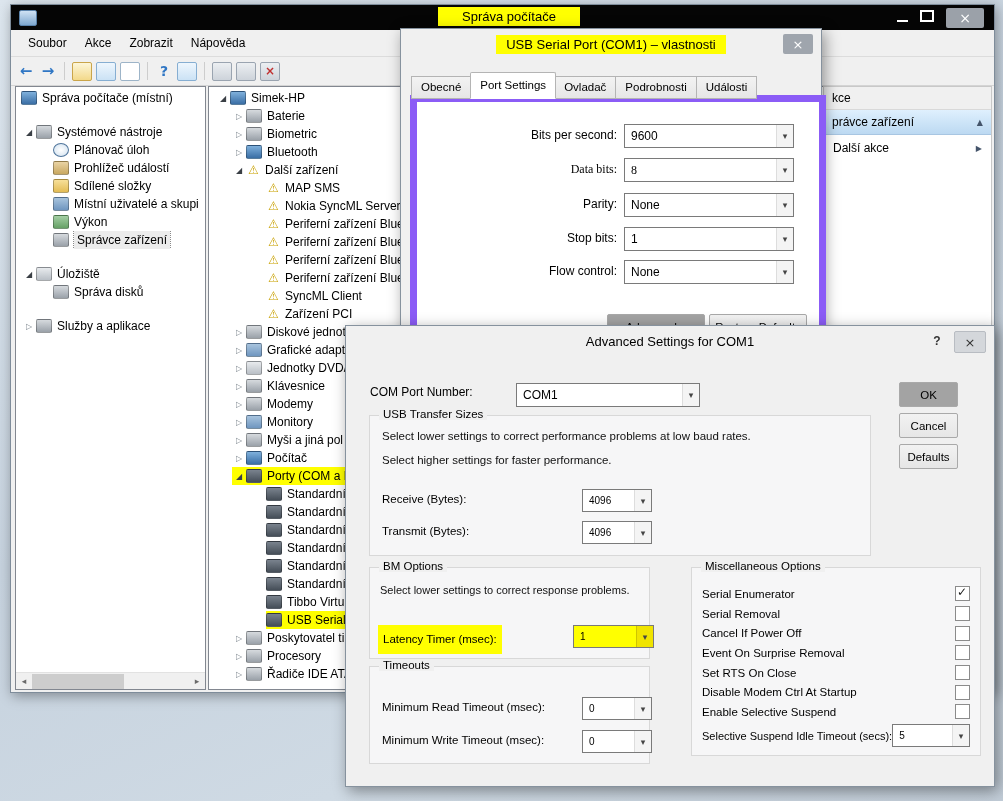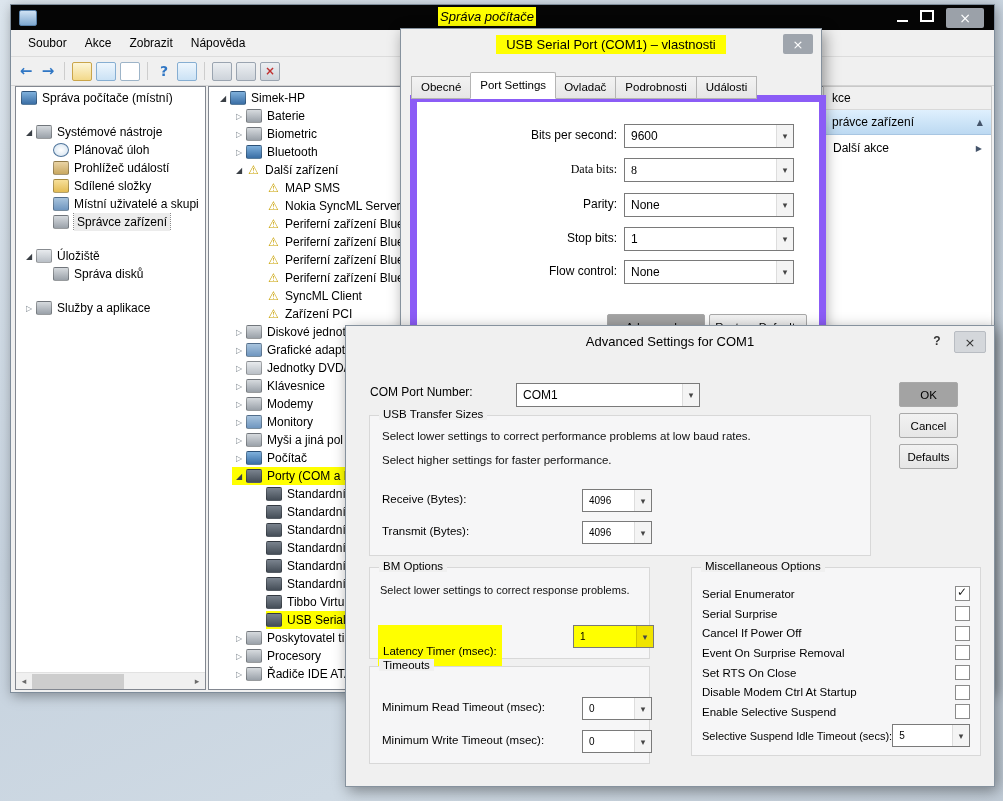--- a/index.html
+++ b/index.html
@@ -7,21 +7,21 @@
   .stage{position:relative;width:1003px;height:801px;overflow:hidden;
     background:linear-gradient(155deg,#dde6ee 0%,#c6d2de 45%,#cfdae4 75%,#c2cdd8 100%);}
   
   .mainwin{position:absolute;left:10px;top:4px;width:983px;height:687px;background:#f0f0f0;
     border:1px solid #7e8c9a;box-shadow:2px 3px 12px rgba(0,0,0,.35);z-index:1;}
   .titlebar{position:relative;height:25px;background:#050505;display:flex;align-items:center;color:#fff;}
   .appicon{width:16px;height:14px;margin-left:8px;border:1px solid #5a82aa;border-radius:2px;
     background:linear-gradient(#cfe2f4,#7fa8cf);}
   .wtitle{position:absolute;left:427px;top:2px;font-size:13px;}
   .hl{background:#ffff00;color:#000;}
-  .wtitle.hl{padding:2px 2px;font-style:italic;}
+  .wtitle.hl{padding:2px 24px;}
   .wctrls{margin-left:auto;display:flex;align-items:center;gap:12px;margin-right:10px;}
   .minbar{width:11px;height:2px;background:#fff;display:inline-block;}
   .maxbox{width:10px;height:8px;border:2px solid #fff;display:inline-block;}
   .wclose{width:38px;height:20px;background:#9ba1a9;border-radius:2px;color:#fff;
     display:inline-flex;align-items:center;justify-content:center;font-family:"DejaVu Sans",sans-serif;}
   .wclose::before{content:"\00D7";font-size:14px;}
   .menubar{height:26px;background:#f0f0f0;border-bottom:1px solid #dcdcdc;display:flex;align-items:center;padding-left:8px;}
   .menu-item{padding:4px 9px;}
   .toolbar{height:28px;background:#f0f0f0;border-bottom:1px solid #d4d4d4;display:flex;align-items:center;padding-left:6px;gap:4px;}
   .tsep{width:1px;height:18px;background:#cdcdcd;margin:0 3px;}
@@ -99,21 +99,21 @@
   .combo.hl{background:#ffff00;}
   .combo.hl .carr{background:#f0e400;border-left-color:#cfc400;}
   .btn{position:absolute;display:flex;align-items:center;justify-content:center;font-size:11.5px;
     background:linear-gradient(#f2f2f2,#e6e6e6);border:1px solid #a9a9a9;border-radius:2px;}
   .btn.hl{background:#a3a3a3;}
   .group{position:absolute;border:1px solid #d8d8d8;background:#f6f6f7;}
   .gtitle{position:absolute;top:-8px;left:9px;background:#f0f0f0;padding:0 4px;font-size:11.5px;}
   .gtext{position:absolute;font-size:11.5px;color:#111;white-space:nowrap;}
   .gtext.sm{font-size:11px;}
   .glabel{position:absolute;font-size:11.5px;line-height:21px;white-space:nowrap;}
-  .glabel.hl{padding:16px 5px;}
+  .glabel.hl{padding:4px 5px;}
   .chkrows{position:absolute;left:10px;right:10px;top:16px;}
   .chkrow{display:flex;align-items:center;height:19.7px;font-size:11.5px;}
   .chk{width:13px;height:13px;background:#fff;border:1px solid #8b8b8b;margin-left:auto;position:relative;flex:0 0 13px;}
   .chk.checked::after{content:"\2713";position:absolute;left:1px;top:-2px;font-size:12px;color:#1a1a1a;font-family:"DejaVu Sans",sans-serif;}
   .susprow{display:flex;align-items:center;margin-top:3px;height:22px;}
   .susplbl{font-size:11px;white-space:nowrap;}
   .combo.inline{position:static;margin-left:auto;}
 </style>
 </head>
 <body>
@@ -173,20 +173,24 @@
           </div>
         <div class="trow lp2">
             <span class="ic ic-yellow"></span>
             <span class="lbl">Sdílené složky</span>
           </div>
         <div class="trow lp2">
             <span class="ic ic-steel"></span>
             <span class="lbl">Místní uživatelé a skupi</span>
           </div>
         <div class="trow lp2">
+            <span class="ic ic-green"></span>
+            <span class="lbl">Výkon</span>
+          </div>
+        <div class="trow lp2">
             <span class="ic ic-gray"></span>
             <span class="selwrap lbl">Správce zařízení</span>
           </div>
         <div class="trow lp1">
             <span class="exp exp-e"></span>
             <span class="ic ic-silver"></span>
             <span class="lbl">Úložiště</span>
           </div>
         <div class="trow lp2">
             <span class="ic ic-gray"></span>
@@ -487,21 +491,21 @@
     </div>
 
     <div class="group" style="left:345px;top:241px;width:288px;height:187px;">
       <span class="gtitle">Miscellaneous Options</span>
       <div class="chkrows">
         <div class="chkrow">
             <span>Serial Enumerator</span>
             <span class="chk checked"></span>
           </div>
         <div class="chkrow">
-            <span>Serial Surprise</span>
+            <span>Serial Removal</span>
             <span class="chk"></span>
           </div>
         <div class="chkrow">
             <span>Cancel If Power Off</span>
             <span class="chk"></span>
           </div>
         <div class="chkrow">
             <span>Event On Surprise Removal</span>
             <span class="chk"></span>
           </div>

